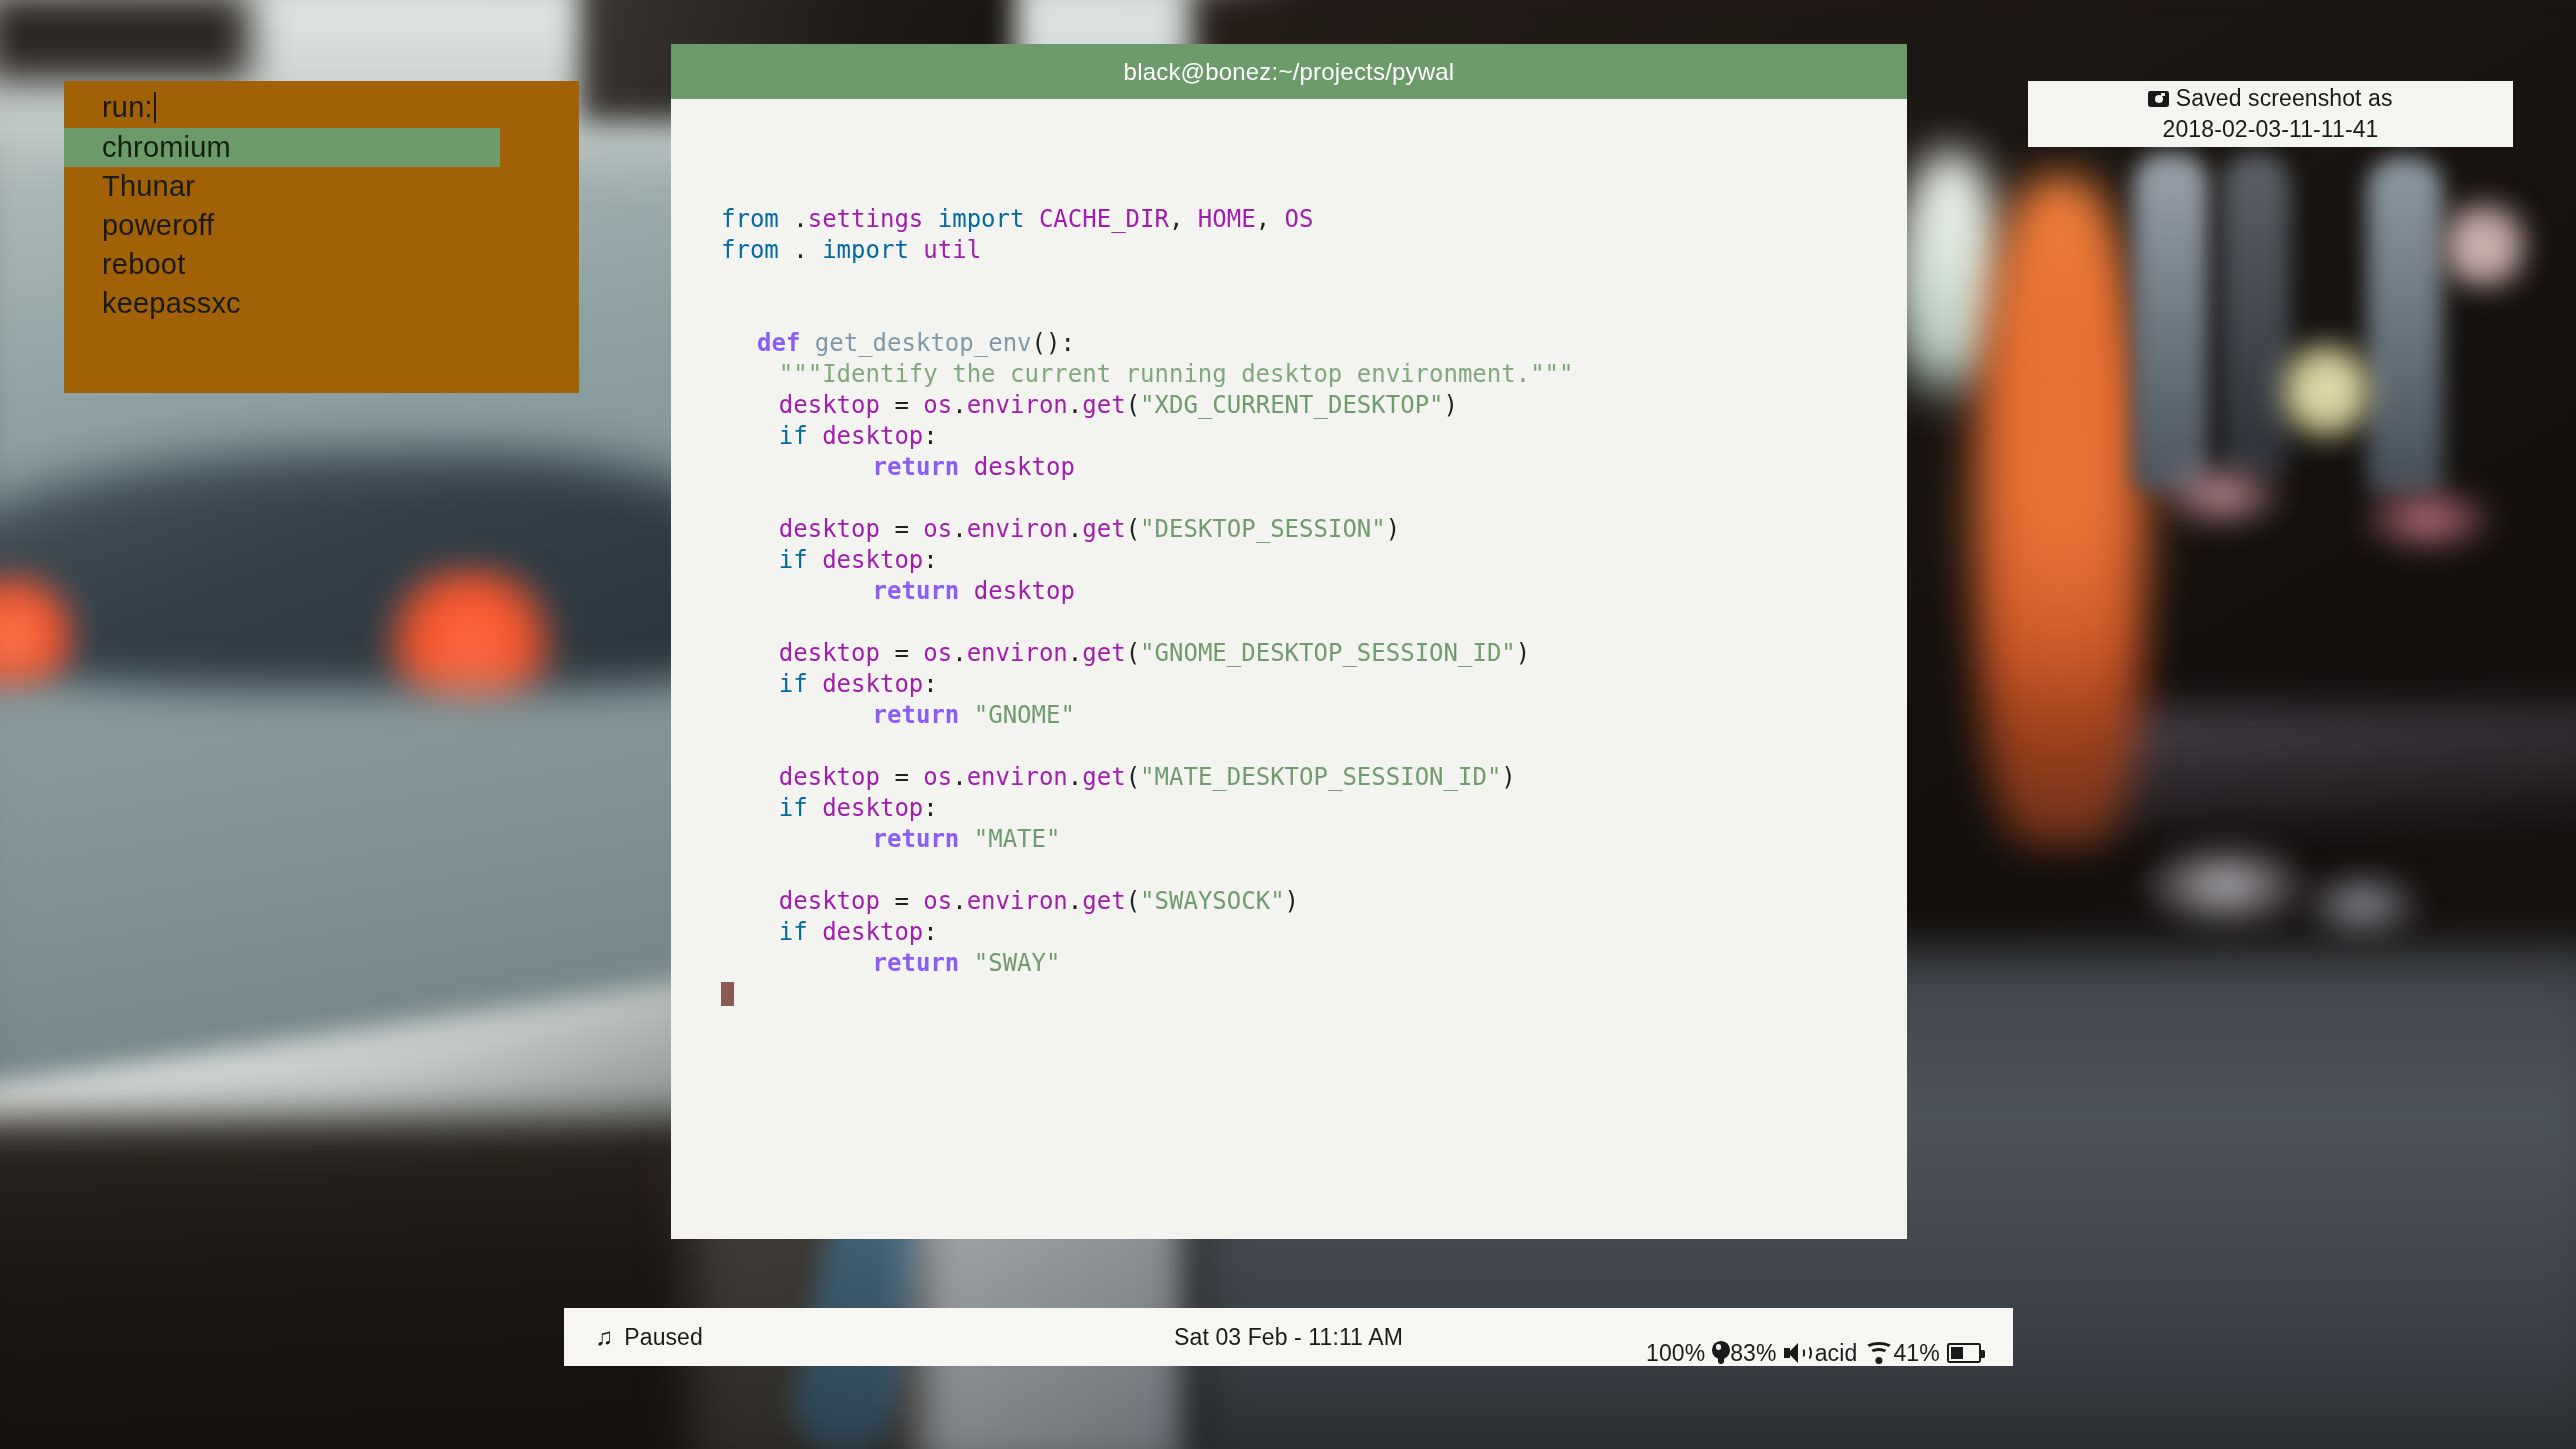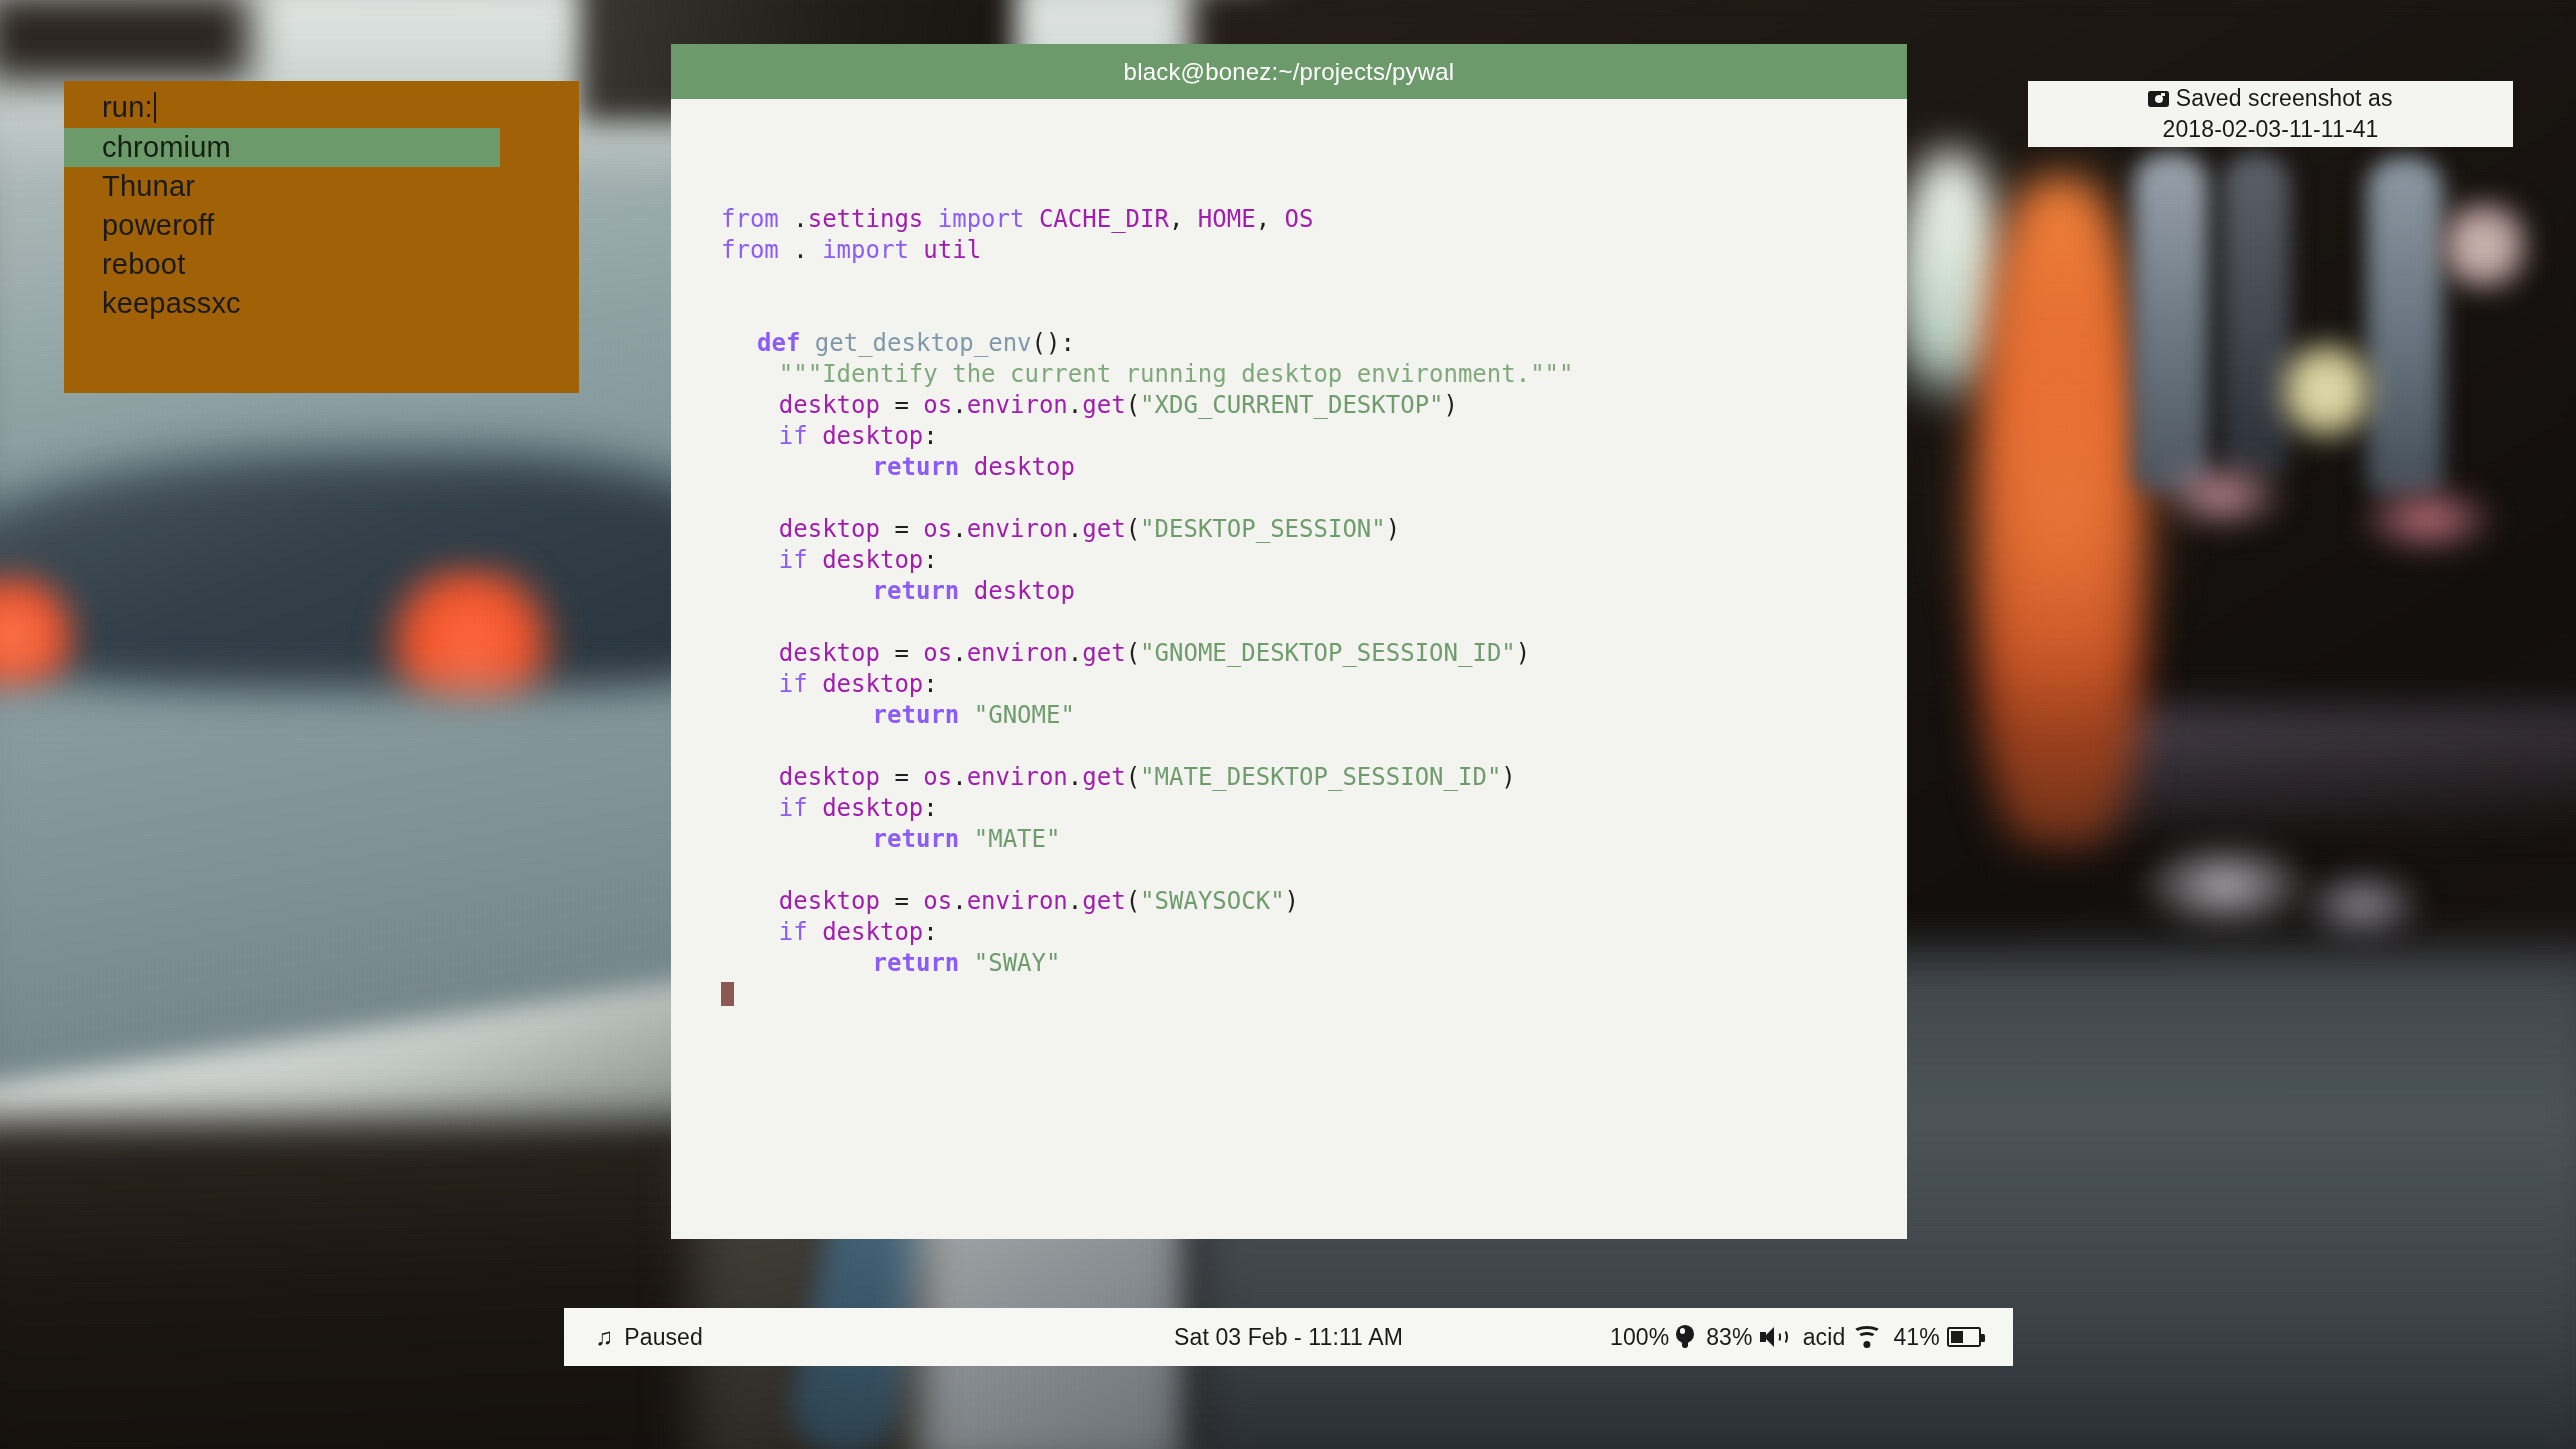--- a/index.html
+++ b/index.html
@@ -251,21 +251,21 @@
     height:1141px;
     background:#f3f3ef;
     padding:105px 0 0 50px;
     font-family:"DejaVu Sans Mono", monospace;
     font-size:24px;
     line-height:31px;
     white-space:pre;
     color:#1f1f1f;
   }
   .tok-kw      { color:#8b5cf6; font-weight:bold;margin-left:36px; }
-  .tok-imp     { color:#8b5cf6; }
+  .tok-imp     { color:#0369a1; }
   .tok-fn      { color:#7f99aa; }
   .tok-str     { color:#6f9c6c; }
   .tok-doc     { color:#7fa97b; }
   .tok-plain   { color:#a21caf; }
   #term-cursor {
     display:inline-block;
     width:13px; height:24px;
     background:#8a5a52;
     vertical-align:-4px;
   }
@@ -318,22 +318,22 @@
   #sb-left {
     position:absolute; left:31px; top:0; height:58px;
     display:flex; align-items:center; gap:11.3px;
   }
   #sb-center {
     position:absolute; left:0; right:0; top:0; height:58px;
     display:flex; align-items:center; justify-content:center;
     pointer-events:none;
   }
   #sb-right {
-    position:absolute; right:32px; top:0; height:58px;
-    display:flex; align-items:center; gap:12px;
+    position:absolute; right:32px; top:16px; height:58px;
+    display:flex; align-items:center; 
   }
   .sb-group { display:flex; align-items:center; gap:7.2px; }
   .sb-txt { letter-spacing:0.1px; }
 
   .icon-note { font-size:24px; line-height:1; color:#1a1a1a; }
 
   .icon-bulb {
     width:17.7px; height:24px; position:relative; display:inline-block;
   }
   .icon-bulb::before {

